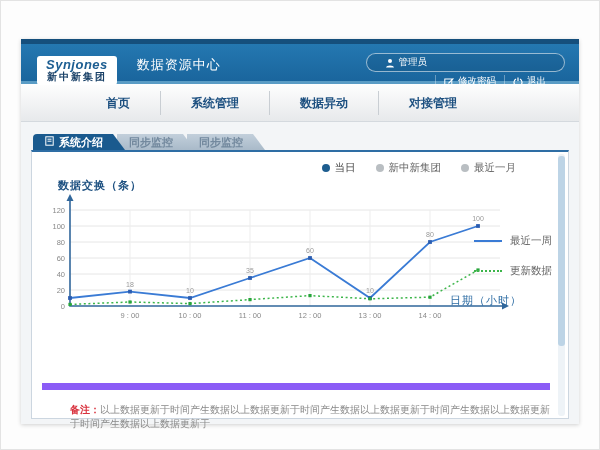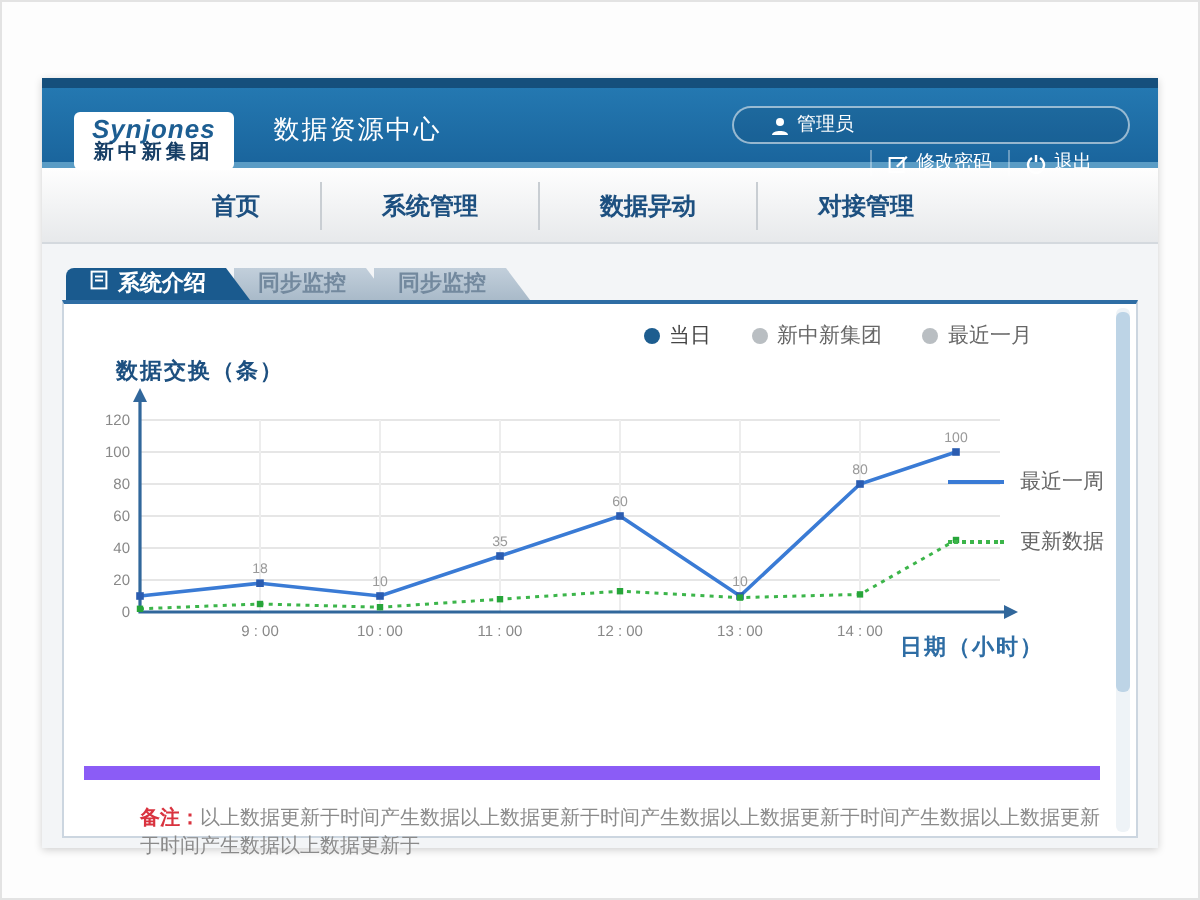--- a/index.html
+++ b/index.html
@@ -74,22 +74,22 @@
   .range-opt { display:flex; align-items:center; gap:5px; cursor:pointer; }
   .dot { width:8px; height:8px; border-radius:50%; background:#b9bec2; }
   .range-opt.selected .dot { background:#1d5d8f; }
   .range-opt.selected { color:#444; }
   .chart-title {
     position:absolute; top:26px; left:26px;
     font-size:11px; font-weight:bold; color:#1d5080; letter-spacing:1px;
   }
   .chart-svg { position:absolute; left:20px; top:42px; }
   .x-axis-label {
-    position:absolute; left:418px; top:164px;
-    font-size:11px; font-weight:bold; color:#2e6da4; letter-spacing:1px;
+    position:absolute; left:418px; top:141px;
+    font-size:11px; font-weight:normal; color:#2e6da4; letter-spacing:1px;
   }
   .series-legend {
     position:absolute; right:16px; top:82px; display:flex; flex-direction:column; gap:16px;
   }
   .legend-entry { display:flex; align-items:center; gap:8px; font-size:10.5px; color:#666; cursor:pointer;}
   .legend-line { width:28px; height:0; border-top:2px solid #3a7bd5; }
   .legend-line.dotted { border-top:2px dotted #3cb54a; }
   .scrollbar {
     position:absolute; right:3px; top:2px; bottom:2px; width:7px;
     background:#eef3f7; border-radius:3px;

